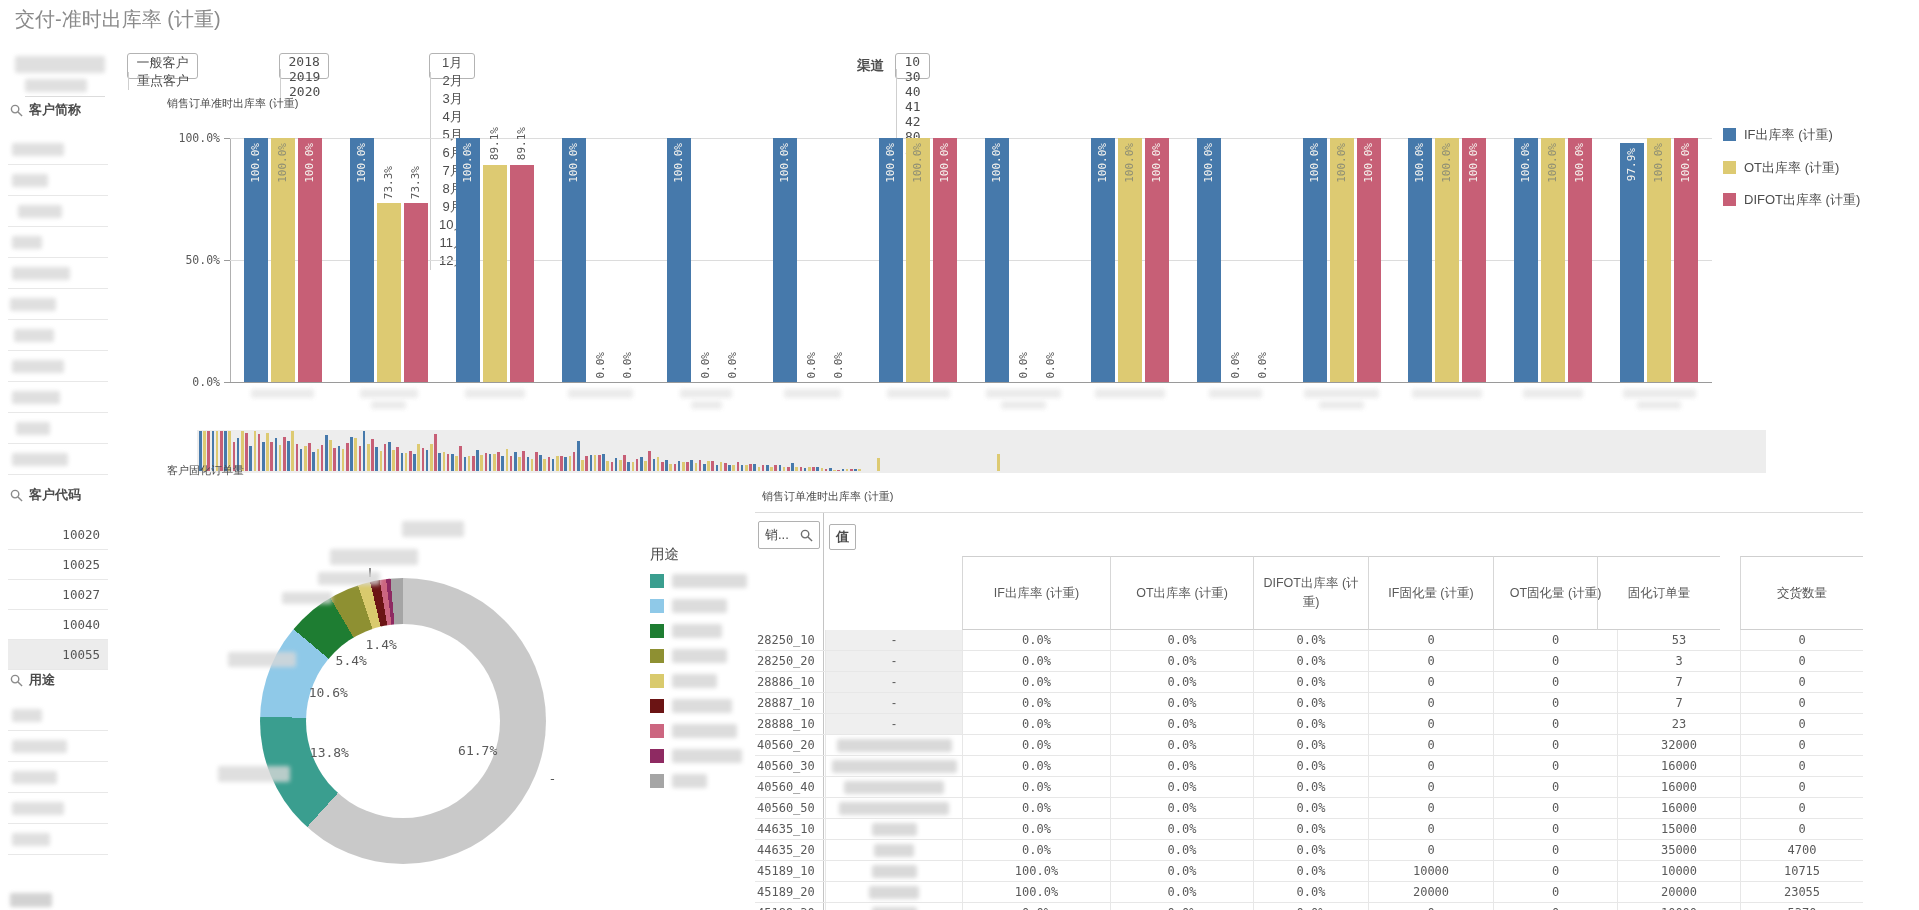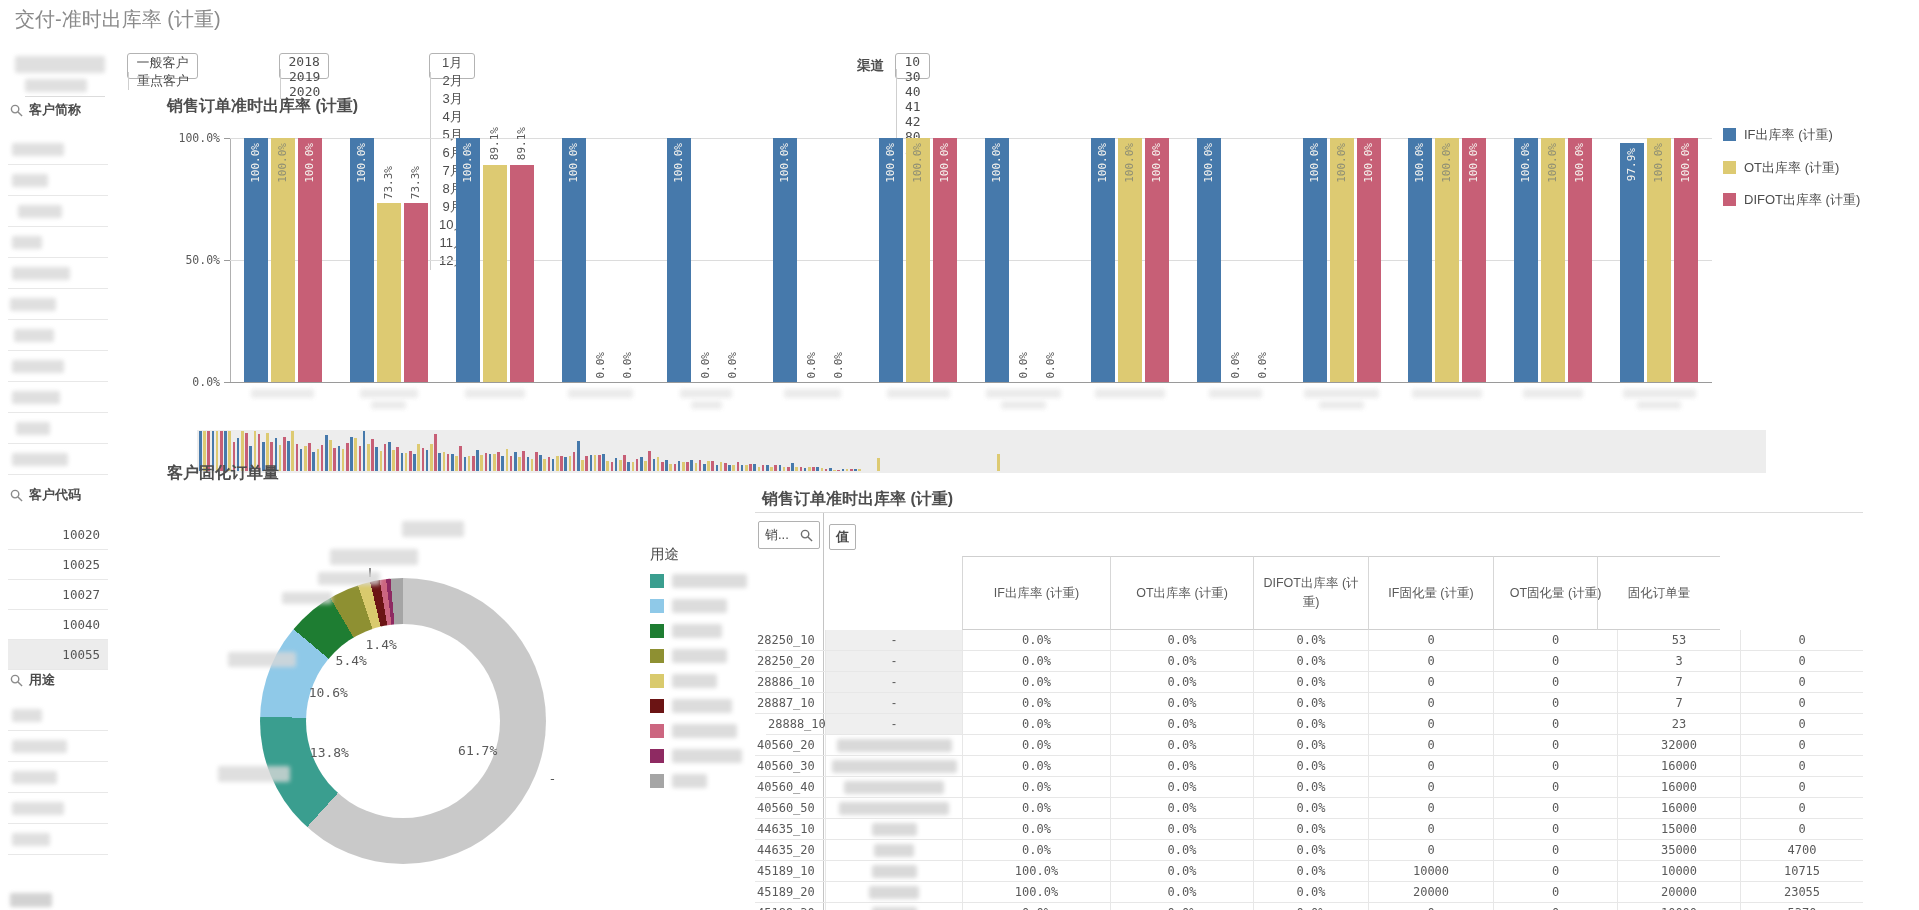--- a/index.html
+++ b/index.html
@@ -10,21 +10,21 @@
   .page-title{position:absolute;left:15px;top:6px;font-size:20px;color:#8a8a8a;}
   .blur{position:absolute;background:#d8d8d8;border-radius:2px;filter:blur(2px);opacity:.8;}
   .blur.light{background:#e9e9e9;opacity:.9;}
   .blur.dark{background:#c7c7c7;}
   .btn-group{position:absolute;top:53px;display:flex;height:24px;border:1px solid #b3b3b3;
              border-radius:3px;background:#fff;align-items:stretch;flex-direction:column;}
   .btn-cell{display:flex;align-items:center;justify-content:center;padding:0 8px;font-size:13px;
             color:#4c4c4c;border-left:1px solid #cfcfcf;white-space:nowrap;cursor:pointer;}
   .btn-cell:first-child{border-left:none;}
   .channel-label{position:absolute;left:857px;top:57px;font-size:13.5px;font-weight:bold;color:#4c4c4c;}
-  .panel-title{position:absolute;font-size:16px;font-weight:bold;color:#4d4d4d;}
+  .panel-title{position:absolute;font-size:11px;font-weight:normal;color:#4d4d4d;}
   .side-header{position:absolute;display:flex;align-items:center;gap:6px;font-size:13px;
                font-weight:bold;color:#4c4c4c;}
   .side-row{box-sizing:border-box;border-bottom:1px solid #e8e8e8;position:relative;}
   .code-row{display:flex;align-items:center;justify-content:flex-end;padding-right:8px;
             font-size:12.5px;color:#555;}
   #plot{position:absolute;left:230px;top:138px;width:1482px;height:244px;}
   .gridline{position:absolute;left:0;width:1482px;height:1px;background:#dcdcdc;}
   .bar{position:absolute;bottom:0;width:24px;}
   .vlabel{position:absolute;writing-mode:vertical-rl;transform:rotate(180deg);
           font-family:"DejaVu Sans Mono","Liberation Mono",monospace;font-size:11px;white-space:nowrap;}
@@ -524,20 +524,21 @@
       </svg>
   </div>
   <div class="value-btn">值</div>
   <div id="tbl">
       <div class="th" style="left: 207px; top: 0px; width: 148px; height: 74px;">IF出库率 (计重)</div>
       <div class="th" style="left: 355px; top: 0px; width: 143px; height: 74px;">OT出库率 (计重)</div>
       <div class="th" style="left: 498px; top: 0px; width: 115px; height: 74px;">DIFOT出库率 (计重)</div>
       <div class="th" style="left: 738px; top: 0px; width: 124px; height: 74px;">OT固化量 (计重)</div>
       <div class="th" style="left: 613px; top: 0px; width: 125px; height: 74px;">IF固化量 (计重)</div>
       <div class="th" style="left: 842px; top: 0px; width: 123px; height: 74px;">固化订单量</div>
+      <div class="th" style="left: 985px; top: 0px; width: 123px; height: 74px;">交货数量</div>
       <div class="td mono" style="left: 0px; top: 74px; width: 70px; justify-content: flex-start; padding-left: 2px; border-left: none;">28250_10</div>
       <div class="td" style="left: 70px; top: 74px; width: 137px; justify-content: center; background: rgb(239, 239, 239);">-</div>
       <div class="td mono" style="left: 207px; top: 74px; width: 148px; justify-content: center;">0.0%</div>
       <div class="td mono" style="left: 355px; top: 74px; width: 143px; justify-content: center;">0.0%</div>
       <div class="td mono" style="left: 498px; top: 74px; width: 115px; justify-content: center;">0.0%</div>
       <div class="td mono" style="left: 613px; top: 74px; width: 125px; justify-content: center;">0</div>
       <div class="td mono" style="left: 738px; top: 74px; width: 124px; justify-content: center;">0</div>
       <div class="td mono" style="left: 862px; top: 74px; width: 123px; justify-content: center;">53</div>
       <div class="td mono" style="left: 985px; top: 74px; width: 123px; justify-content: center;">0</div>
       <div class="td mono" style="left: 0px; top: 95px; width: 70px; justify-content: flex-start; padding-left: 2px; border-left: none;">28250_20</div>
@@ -560,21 +561,21 @@
       <div class="td mono" style="left: 985px; top: 116px; width: 123px; justify-content: center;">0</div>
       <div class="td mono" style="left: 0px; top: 137px; width: 70px; justify-content: flex-start; padding-left: 2px; border-left: none;">28887_10</div>
       <div class="td" style="left: 70px; top: 137px; width: 137px; justify-content: center; background: rgb(239, 239, 239);">-</div>
       <div class="td mono" style="left: 207px; top: 137px; width: 148px; justify-content: center;">0.0%</div>
       <div class="td mono" style="left: 355px; top: 137px; width: 143px; justify-content: center;">0.0%</div>
       <div class="td mono" style="left: 498px; top: 137px; width: 115px; justify-content: center;">0.0%</div>
       <div class="td mono" style="left: 613px; top: 137px; width: 125px; justify-content: center;">0</div>
       <div class="td mono" style="left: 738px; top: 137px; width: 124px; justify-content: center;">0</div>
       <div class="td mono" style="left: 862px; top: 137px; width: 123px; justify-content: center;">7</div>
       <div class="td mono" style="left: 985px; top: 137px; width: 123px; justify-content: center;">0</div>
-      <div class="td mono" style="left: 11px; top: 158px; width: 70px; justify-content: flex-start; padding-left: 2px; border-left: none;">28888_10</div>
+      <div class="td mono" style="left: 0px; top: 158px; width: 70px; justify-content: flex-start; padding-left: 2px; border-left: none;">28888_10</div>
       <div class="td" style="left: 70px; top: 158px; width: 137px; justify-content: center; background: rgb(239, 239, 239);">-</div>
       <div class="td mono" style="left: 207px; top: 158px; width: 148px; justify-content: center;">0.0%</div>
       <div class="td mono" style="left: 355px; top: 158px; width: 143px; justify-content: center;">0.0%</div>
       <div class="td mono" style="left: 498px; top: 158px; width: 115px; justify-content: center;">0.0%</div>
       <div class="td mono" style="left: 613px; top: 158px; width: 125px; justify-content: center;">0</div>
       <div class="td mono" style="left: 738px; top: 158px; width: 124px; justify-content: center;">0</div>
       <div class="td mono" style="left: 862px; top: 158px; width: 123px; justify-content: center;">23</div>
       <div class="td mono" style="left: 985px; top: 158px; width: 123px; justify-content: center;">0</div>
       <div class="td mono" style="left: 0px; top: 179px; width: 70px; justify-content: flex-start; padding-left: 2px; border-left: none;">40560_20</div>
       <div class="td" style="left: 70px; top: 179px; width: 137px; justify-content: center;">

